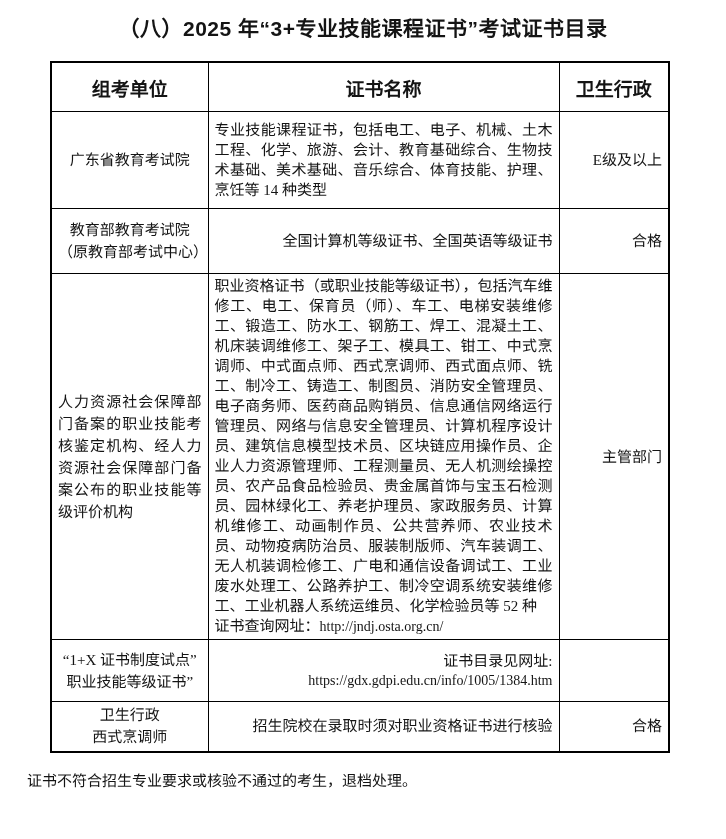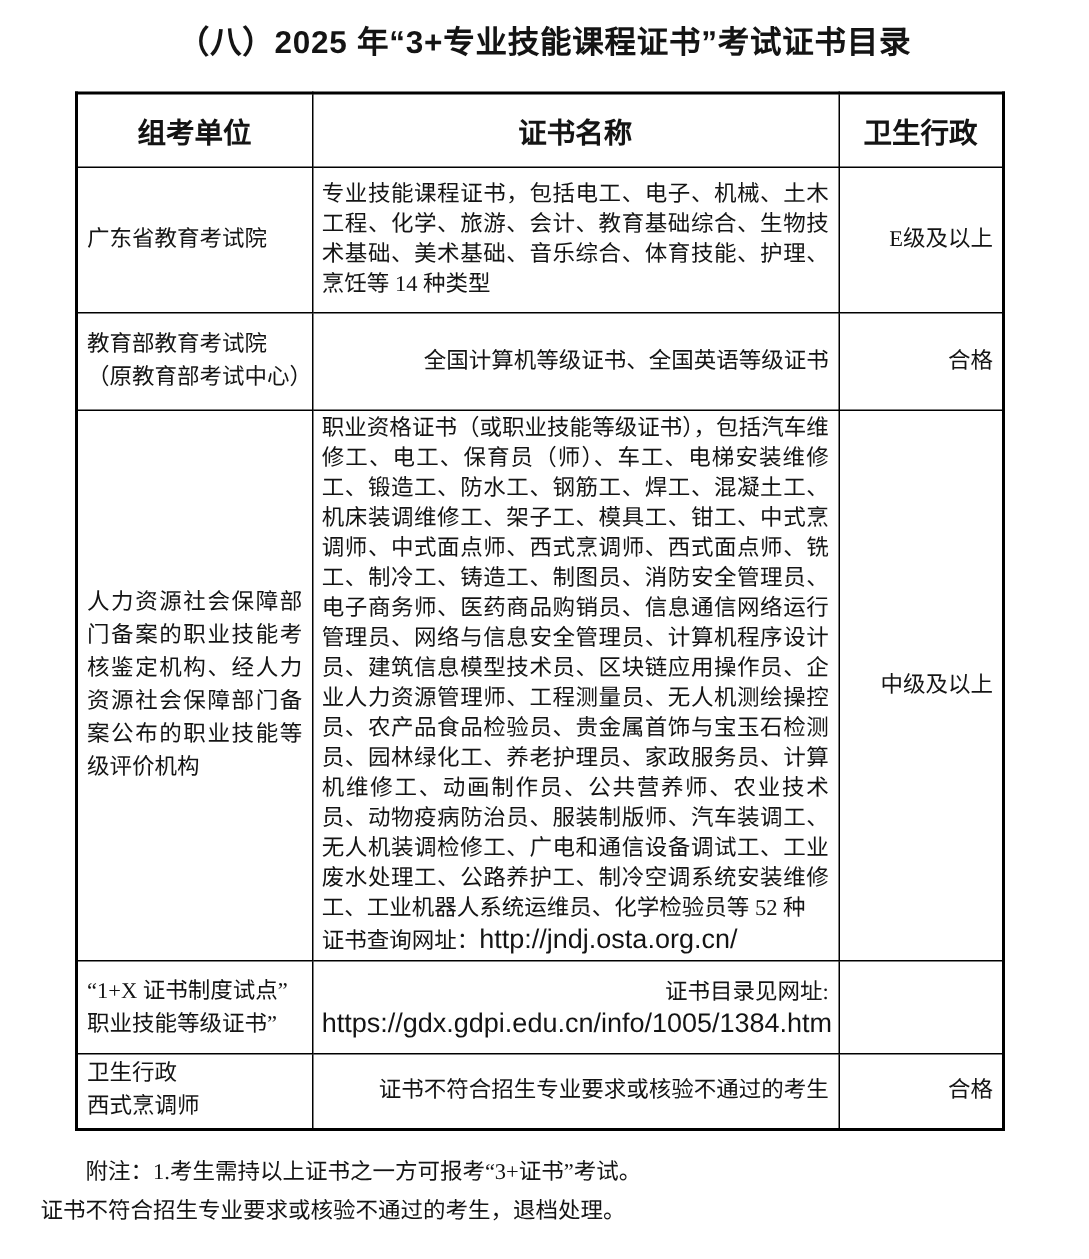--- a/index.html
+++ b/index.html
@@ -40,38 +40,39 @@
     padding: 2px 6px;
     overflow: hidden;
   }
   .cert-table th {
     font-weight: 700;
     text-align: center;
     height: 44px;
     font-size: 19px;
   }
   .cell-unit {
+    text-align: center;
     line-height: 22px;
     white-space: pre-line;
   }
   .cell-unit.justify {
     text-align: justify;
     white-space: normal;
   }
   .cell-cert {
     text-align: right;
     line-height: 20px;
     padding: 2px 7px;
   }
   .cell-cert.justify { text-align: justify; }
   .cell-cert .last-line { text-align: left; }
   .cell-level { text-align: right; line-height: 20px; }
   .mono {
-    font-family: Liberation Sans, sans-serif;
-    font-size: 18px;
+    font-family: Liberation Serif, serif;
+    font-size: 14px;
   }
   tr.row-1 { height: 97px; }
   tr.row-2 { height: 65px; }
   tr.row-3 { height: 357px; }
   tr.row-4 { height: 62px; }
   tr.row-5 { height: 50px; }
   .notes {
     margin: 15px 23px 0 27px;
     font-size: 15px;
     line-height: 26px;
@@ -110,36 +111,35 @@
 （原教育部考试中心）</td>
       <td class="cell-cert">全国计算机等级证书、全国英语等级证书</td>
       <td class="cell-level">合格</td>
     </tr>
     <tr class="row-3">
       <td class="cell-unit justify">人力资源社会保障部门备案的职业技能考核鉴定机构、经人力资源社会保障部门备案公布的职业技能等级评价机构</td>
       <td class="cell-cert justify">
         <div>职业资格证书（或职业技能等级证书），包括汽车维修工、电工、保育员（师）、车工、电梯安装维修工、锻造工、防水工、钢筋工、焊工、混凝土工、机床装调维修工、架子工、模具工、钳工、中式烹调师、中式面点师、西式烹调师、西式面点师、铣工、制冷工、铸造工、制图员、消防安全管理员、电子商务师、医药商品购销员、信息通信网络运行管理员、网络与信息安全管理员、计算机程序设计员、建筑信息模型技术员、区块链应用操作员、企业人力资源管理师、工程测量员、无人机测绘操控员、农产品食品检验员、贵金属首饰与宝玉石检测员、园林绿化工、养老护理员、家政服务员、计算机维修工、动画制作员、公共营养师、农业技术员、动物疫病防治员、服装制版师、汽车装调工、无人机装调检修工、广电和通信设备调试工、工业废水处理工、公路养护工、制冷空调系统安装维修工、工业机器人系统运维员、化学检验员等 52 种</div>
         <div class="last-line"><span>证书查询网址：</span><span class="mono">http://jndj.osta.org.cn/</span></div>
       </td>
-      <td class="cell-level">中级及以上</td>
+      <td class="cell-level">主管部门</td>
     </tr>
     <tr class="row-4">
       <td class="cell-unit">“1+X 证书制度试点”
 职业技能等级证书”</td>
       <td class="cell-cert">
         <div>证书目录见网址:</div>
         <div class="mono">https://gdx.gdpi.edu.cn/info/1005/1384.htm</div>
       </td>
       <td class="cell-level"></td>
     </tr>
     <tr class="row-5">
       <td class="cell-unit">卫生行政
 西式烹调师</td>
-      <td class="cell-cert">证书不符合招生专业要求或核验不通过的考生</td>
+      <td class="cell-cert">招生院校在录取时须对职业资格证书进行核验</td>
       <td class="cell-level">合格</td>
     </tr>
   </tbody>
 </table>
 
 <div class="notes">
-  <p class="note-1">附注：1.考生需持以上证书之一方可报考“3+证书”考试。</p>
   <p class="note-3">证书不符合招生专业要求或核验不通过的考生，退档处理。</p>
 </div>
 
 </body></html>

